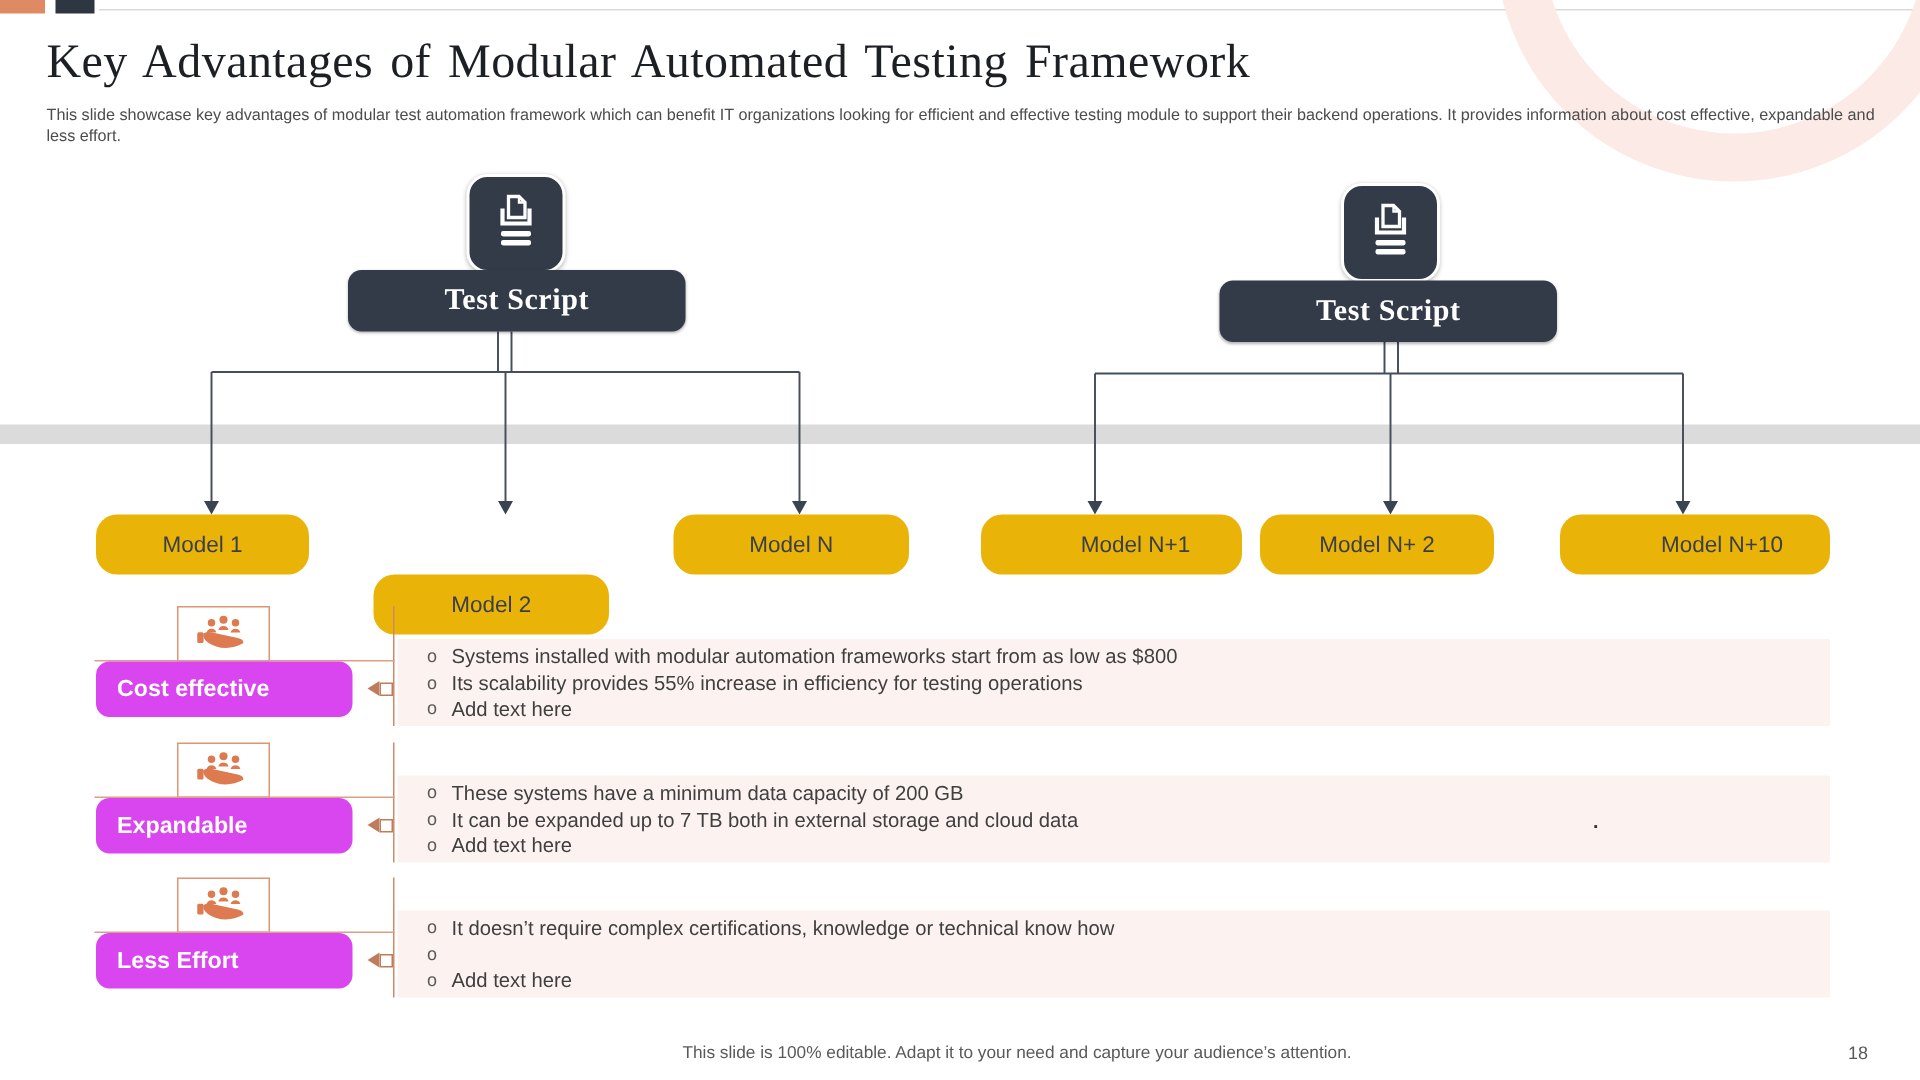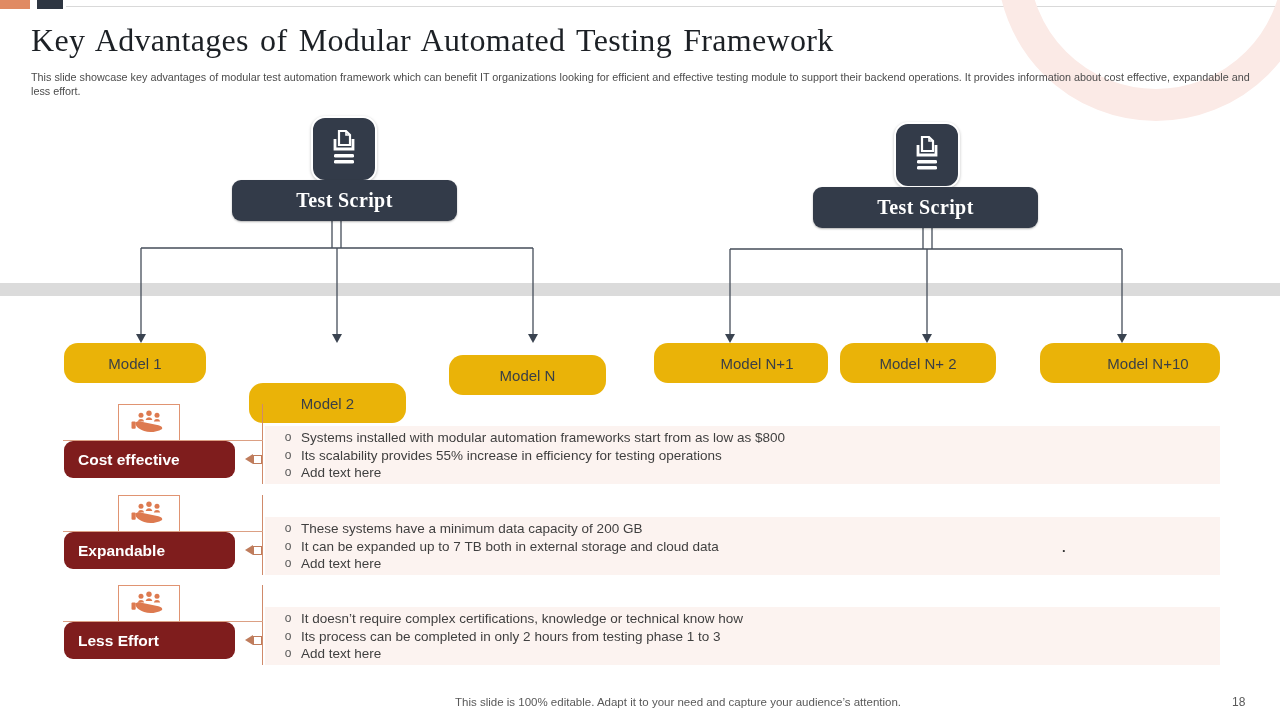--- a/index.html
+++ b/index.html
@@ -29,21 +29,21 @@
          font-family:"Liberation Serif", serif;font-size:20px;font-weight:700;letter-spacing:.4px;
          display:flex;align-items:center;justify-content:center;box-shadow:0 1px 2px rgba(0,0,0,.3);}
   .model{top:343px;height:40px;background:#eab308;border-radius:14px;color:#3a3f46;font-size:15px;
          display:flex;align-items:center;justify-content:center;}
 
   
   .adv{left:0;width:1280px;height:80px;}
   .adv .tilebox{position:absolute;left:118px;top:0;width:62px;height:37px;background:#ffffff;
         border:1px solid #e09472;box-sizing:border-box;display:flex;align-items:center;justify-content:center;}
   .adv .hairline{position:absolute;left:63px;top:36px;width:200px;height:1px;background:#dca084;}
-  .adv .label{position:absolute;left:64px;top:37px;width:171px;height:37px;background:#7f1d1d;
+  .adv .label{position:absolute;left:64px;top:37px;width:171px;height:37px;background:#d946ef;
         border-radius:9px;color:#ffffff;font-weight:700;font-size:15.5px;display:flex;align-items:center;
         padding-left:14px;box-sizing:border-box;}
   .adv .vline{position:absolute;left:262px;top:0;width:1px;height:80px;background:#d08a6a;}
   .adv .marker-tri{position:absolute;left:245px;top:50px;width:0;height:0;
         border-top:5px solid transparent;border-bottom:5px solid transparent;border-right:8px solid #bf7c5c;}
   .adv .marker-sq{position:absolute;left:253px;top:50.5px;width:7px;height:7px;background:#ffffff;
         border:1.5px solid #bf7c5c;}
   .adv .bullets{position:absolute;left:265px;top:22px;width:955px;height:58px;background:#fcf3f0;
         box-sizing:border-box;padding:3px 0 0 10px;}
   .bullet-line{display:flex;font-size:13.5px;line-height:17.6px;color:#3f3f3f;}
@@ -100,21 +100,21 @@
     <path d="M20,3 v4 h4" stroke="#fff" stroke-width="1.6" fill="none"></path>
     <path d="M9,11 v10 h18 v-10" stroke="#fff" stroke-width="2.8" fill="none"></path>
     <rect x="8" y="26" width="20" height="3.6" rx="1.4" fill="#fff"></rect>
     <rect x="8" y="32" width="20" height="3.6" rx="1.4" fill="#fff"></rect>
   </svg>
 </div>
 <div class="abs tsbox" style="left:813px;top:187px;">Test Script</div>
 
 <div class="abs model" style="left:64px;width:142px;">Model 1</div>
 <div class="abs model" style="left:249px;width:157px;margin-top:40px;">Model 2</div>
-<div class="abs model" style="left:449px;width:157px;margin-top:12px;">Model N</div>
+<div class="abs model" style="left:449px;width:157px;">Model N</div>
 <div class="abs model" style="left:654px;width:142px;padding-left:32px;">Model N+1</div>
 <div class="abs model" style="left:840px;width:156px;">Model N+ 2</div>
 <div class="abs model" style="left:1040px;width:144px;padding-left:36px;">Model N+10</div>
 
 <div class="abs adv" style="top:404px;">
   <div class="vline"></div>
   <div class="tilebox">
     <svg width="36" height="27" viewBox="0 0 36 27" fill="#dd7a50">
       <circle cx="10" cy="6.2" r="2.5"></circle>
         <circle cx="18" cy="4.2" r="2.7"></circle>
@@ -198,21 +198,20 @@
   <div class="label">Less Effort</div>
   <div class="marker-tri"></div>
   <div class="marker-sq"></div>
   <div class="bullets">
     <div class="bullet-line">
         <span class="bm">o</span>
         <span>It doesn’t require complex certifications, knowledge or technical know how</span>
       </div>
     <div class="bullet-line">
         <span class="bm">o</span>
-        <span>Its process can be completed in only 2 hours from testing phase 1 to 3</span>
       </div>
     <div class="bullet-line">
         <span class="bm">o</span>
         <span>Add text here</span>
       </div>
   </div>
 </div>
 
 <div class="abs stray-dot">.</div>
 

